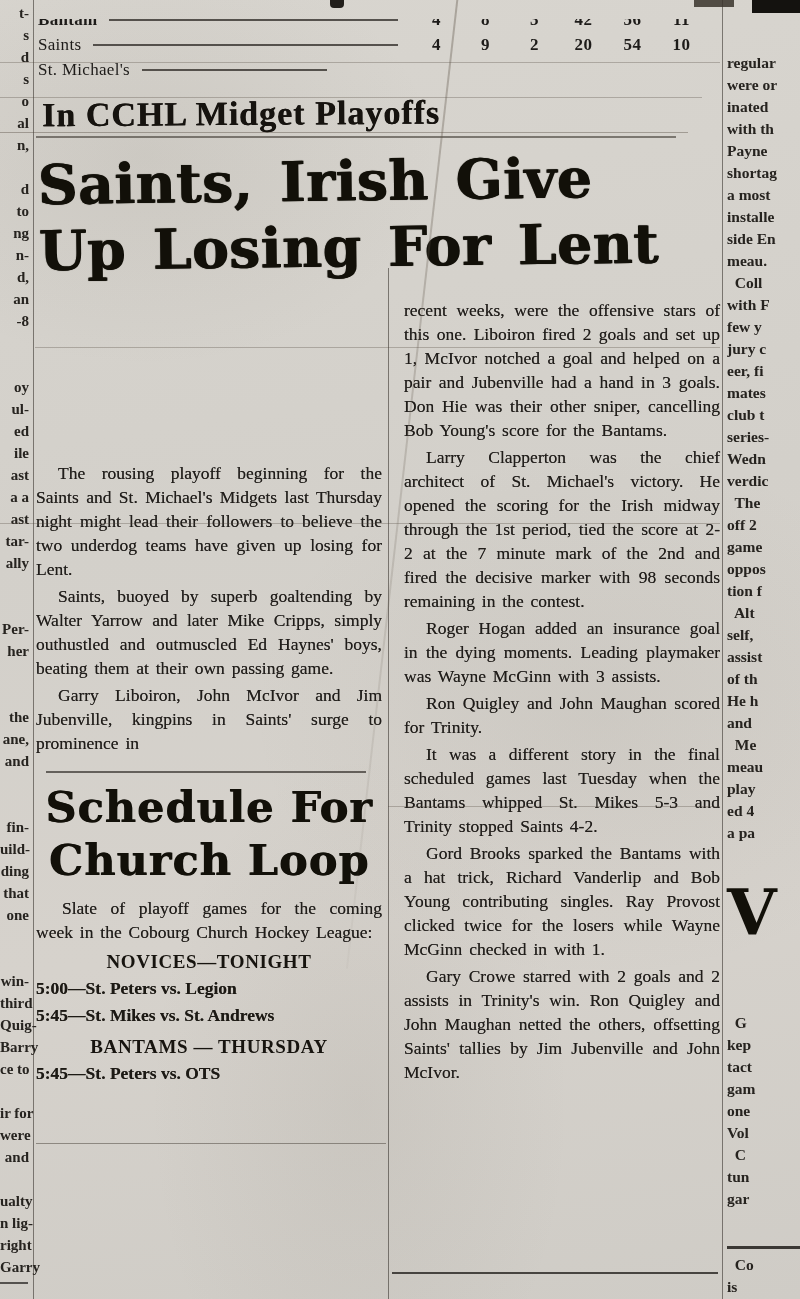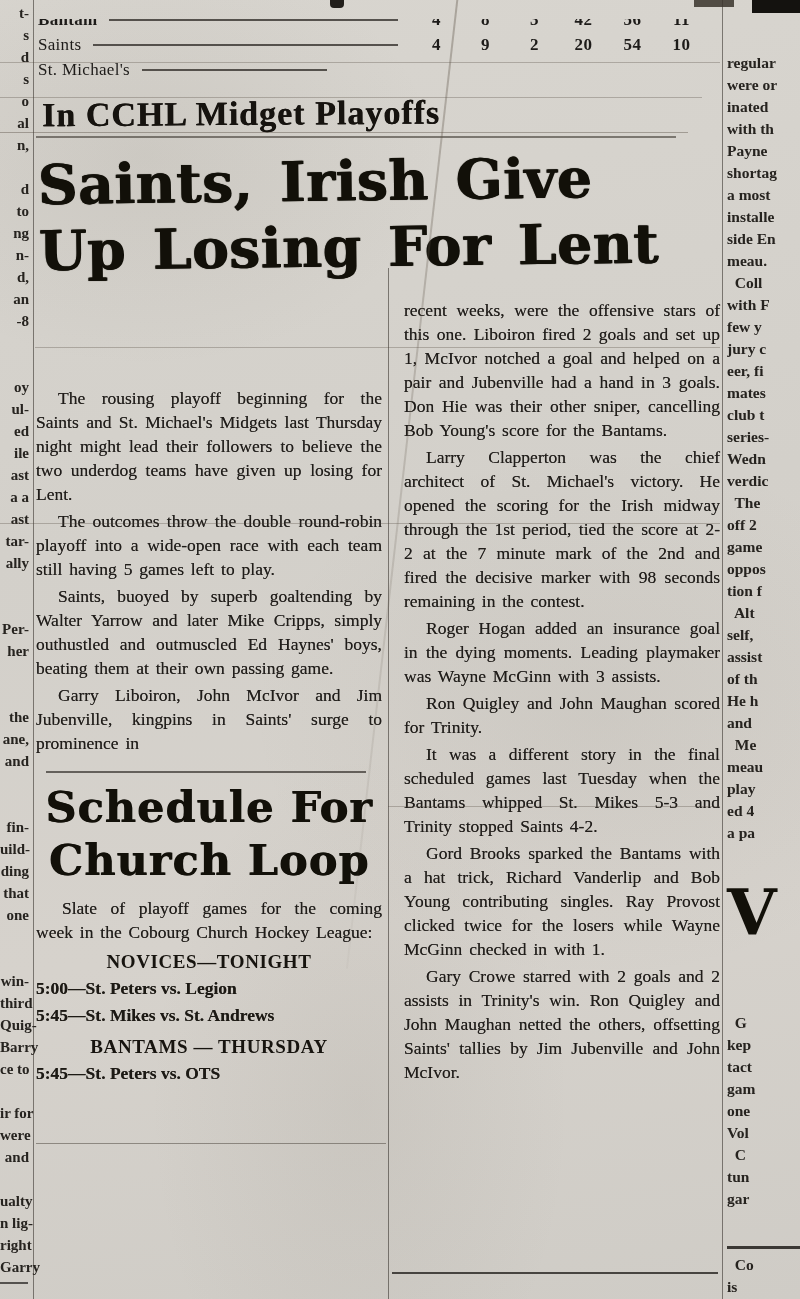--- a/index.html
+++ b/index.html
@@ -199,21 +199,20 @@
 
     <div class="kicker">In CCHL Midget Playoffs</div>
     <div class="kicker-rule"></div>
 
     <h1 class="headline"><span>Saints, Irish Give</span><br><span>Up Losing For Lent</span></h1>
 
     <div class="columns">
       <div class="col col1">
         <div id="col1-paras">
             <p class="body-p">The rousing playoff beginning for the Saints and St. Michael's Midgets last Thursday night might lead their followers to believe the two underdog teams have given up losing for Lent.</p>
-            <p class="body-p">The outcomes throw the double round-robin playoff into a wide-open race with each team still having 5 games left to play.</p>
             <p class="body-p">Saints, buoyed by superb goaltending by Walter Yarrow and later Mike Cripps, simply outhustled and outmuscled Ed Haynes' boys, beating them at their own passing game.</p>
             <p class="body-p">Garry Liboiron, John McIvor and Jim Jubenville, kingpins in Saints' surge to prominence in</p>
           </div>
         <div class="sched-rule"></div>
         <h2 class="sched-title"><span>Schedule For</span><br><span>Church Loop</span></h2>
         <p class="body-p intro">Slate of playoff games for the coming week in the Cobourg Church Hockey League:</p>
         <div id="sched-sections">
             <div class="sched-header">NOVICES—TONIGHT</div>
             <div class="game-line">5:00—St. Peters vs. Legion</div>
             <div class="game-line">5:45—St. Mikes vs. St. Andrews</div>

